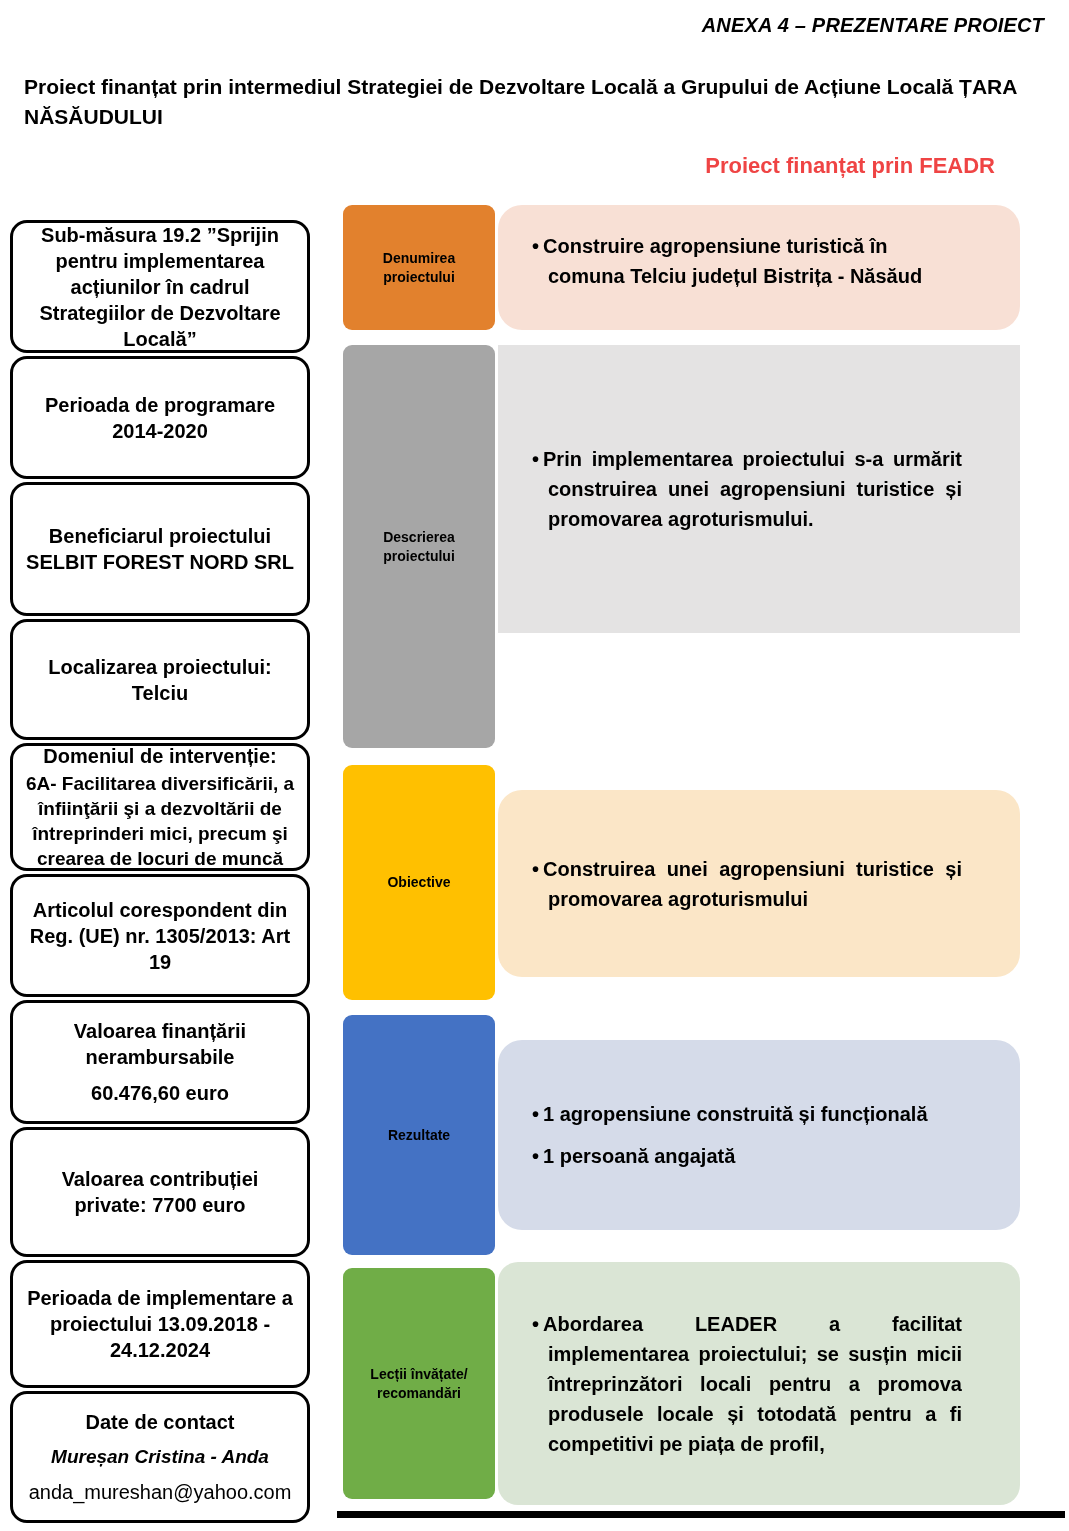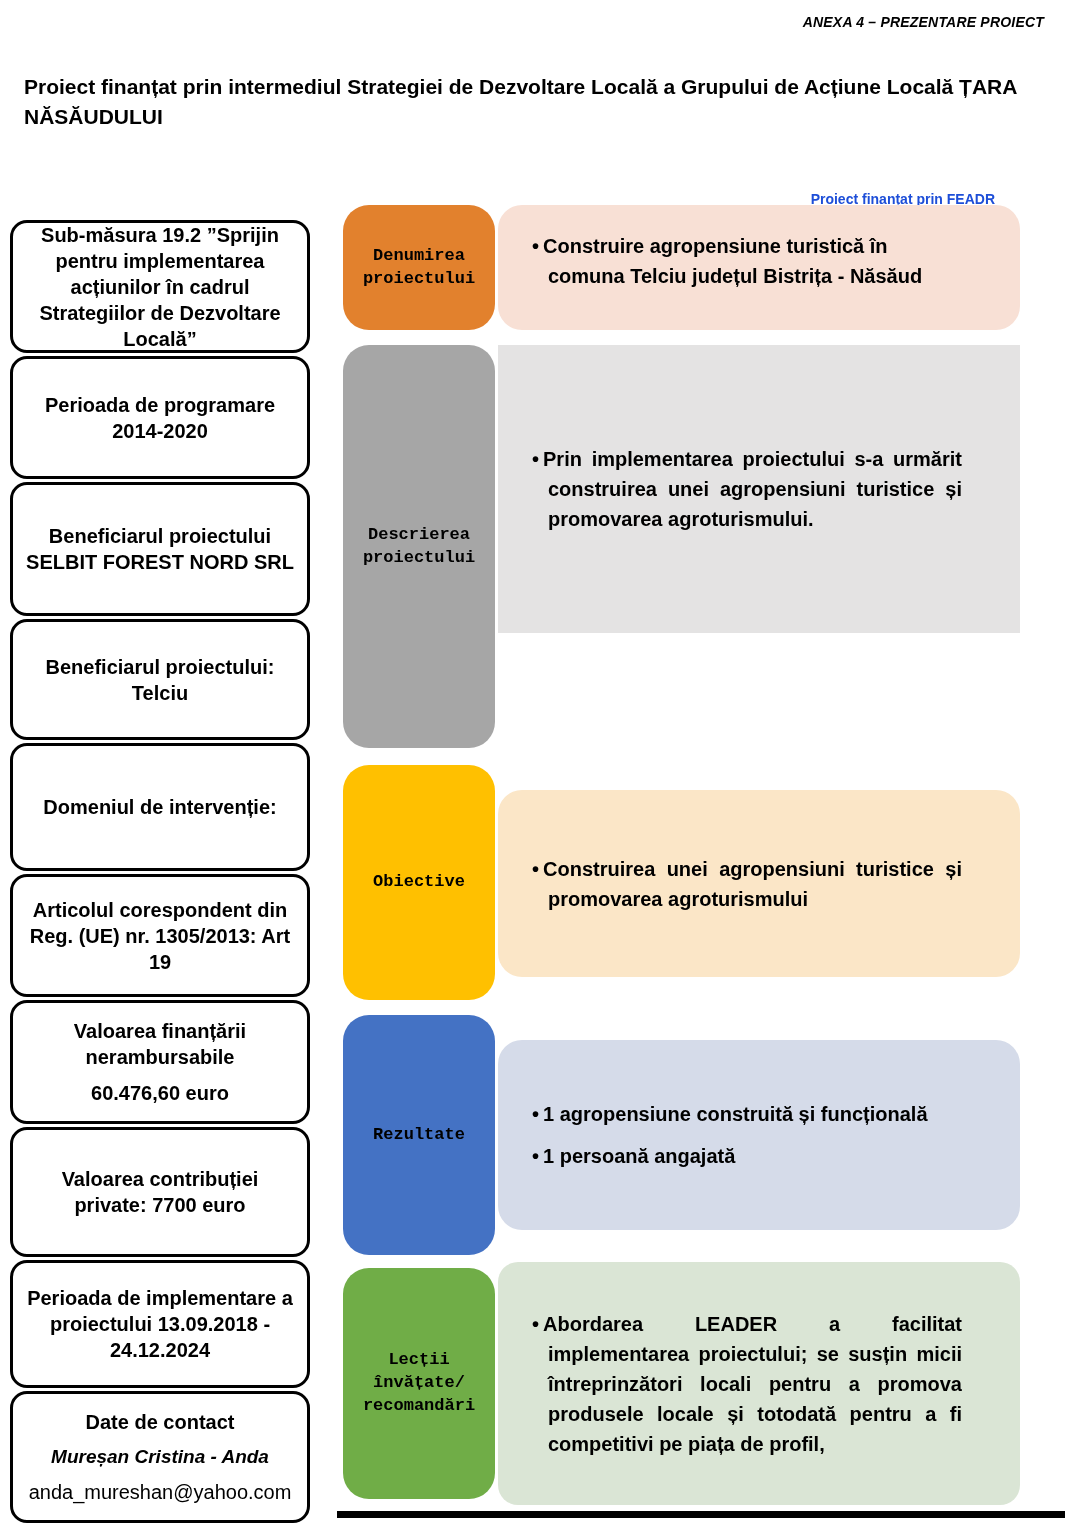--- a/index.html
+++ b/index.html
@@ -4,29 +4,29 @@
 <style>
   html,body { margin:0; padding:0; background:#fff; }
   .page {
     position:relative; width:1069px; height:1531px; background:#ffffff;
     font-family:"Liberation Sans", sans-serif; color:#000; overflow:hidden;
   }
 
   
   .annex {
     position:absolute; top:14px; right:25px;
-    font-size:14px; font-weight:bold; font-style:italic; letter-spacing:.2px;
+    font-size:20px; font-weight:bold; font-style:italic; letter-spacing:.2px;
   }
   .doc-title {
     position:absolute; top:72px; left:24px; width:1048px;
     font-size:21px; font-weight:bold; line-height:1.45;
   }
   .feadr {
     position:absolute; top:153px; right:74px;
-    font-size:14px; font-weight:bold; color:#1d4ed8;margin-top:38px;
+    font-size:22px; font-weight:bold; color:#ef4444;
   }
 
   
   .left-col {
     position:absolute; left:10px; top:220px; width:300px;
     display:flex; flex-direction:column; gap:3px;
   }
   .lbox {
     border:3px solid #000; border-radius:17px; background:#fff;
     display:flex; flex-direction:column; justify-content:center; align-items:center;
@@ -35,25 +35,24 @@
   }
   .lbox .line + .line { margin-top:10px; }
   .lbox .small   { font-size:19px; line-height:1.32; }
   .lbox .italic  { font-style:italic; font-size:19px; }
   .lbox .regular { font-weight:normal; font-size:20px; }
   .lbox .tight + .tight { margin-top:2px; }
 
   
   .row { position:absolute; left:343px; width:677px; }
   .row-label {
-    position:absolute; left:0; width:152px; border-radius:26px;
+    position:absolute; left:0; width:152px; border-radius:9px;
     display:flex; align-items:center; justify-content:center; text-align:center;
-    font-weight:bold; font-size:17px; line-height:1.35; padding:0 10px; box-sizing:border-box;
+    font-weight:bold; font-size:14px; line-height:1.35; padding:0 10px; box-sizing:border-box;
     color:#000;
-    font-family:Liberation Mono, monospace;
   }
   .row-content {
     position:absolute; left:155px; right:0; border-radius:24px;
     display:flex; flex-direction:column; justify-content:center;
     padding:12px 58px 12px 34px; box-sizing:border-box;
     font-weight:bold; font-size:20px; line-height:1.5;
   }
   .bullets { display:flex; flex-direction:column; gap:12px; }
   .bullet  { padding-left:16px; text-indent:-16px; }
   .bullet::before { content:"\2022\2009"; }
@@ -90,24 +89,25 @@
     <div class="lbox" style="height:133px">
       <div class="line">Sub-măsura 19.2 ”Sprijin pentru implementarea acțiunilor în cadrul Strategiilor de Dezvoltare Locală”</div>
     </div>
     <div class="lbox" style="height:123px">
       <div class="line">Perioada de programare 2014-2020</div>
     </div>
     <div class="lbox" style="height:134px">
       <div class="line">Beneficiarul proiectului SELBIT FOREST NORD SRL</div>
     </div>
     <div class="lbox" style="height:121px">
-      <div class="line">Beneficiarul proiectului: Telciu</div>
+      <div class="line">Localizarea proiectului: Telciu</div>
     </div>
     <div class="lbox" style="height:128px">
       <div class="line tight">Domeniul de intervenție:</div>
+      <div class="line tight small">6A- Facilitarea diversificării, a înfiinţării şi a dezvoltării de întreprinderi mici, precum şi crearea de locuri de muncă</div>
     </div>
     <div class="lbox" style="height:123px">
       <div class="line">Articolul corespondent din Reg. (UE) nr. 1305/2013: Art 19</div>
     </div>
     <div class="lbox" style="height:124px">
       <div class="line">Valoarea finanțării nerambursabile</div>
       <div class="line">60.476,60 euro</div>
     </div>
     <div class="lbox" style="height:130px">
       <div class="line">Valoarea contribuției private: 7700 euro</div>

